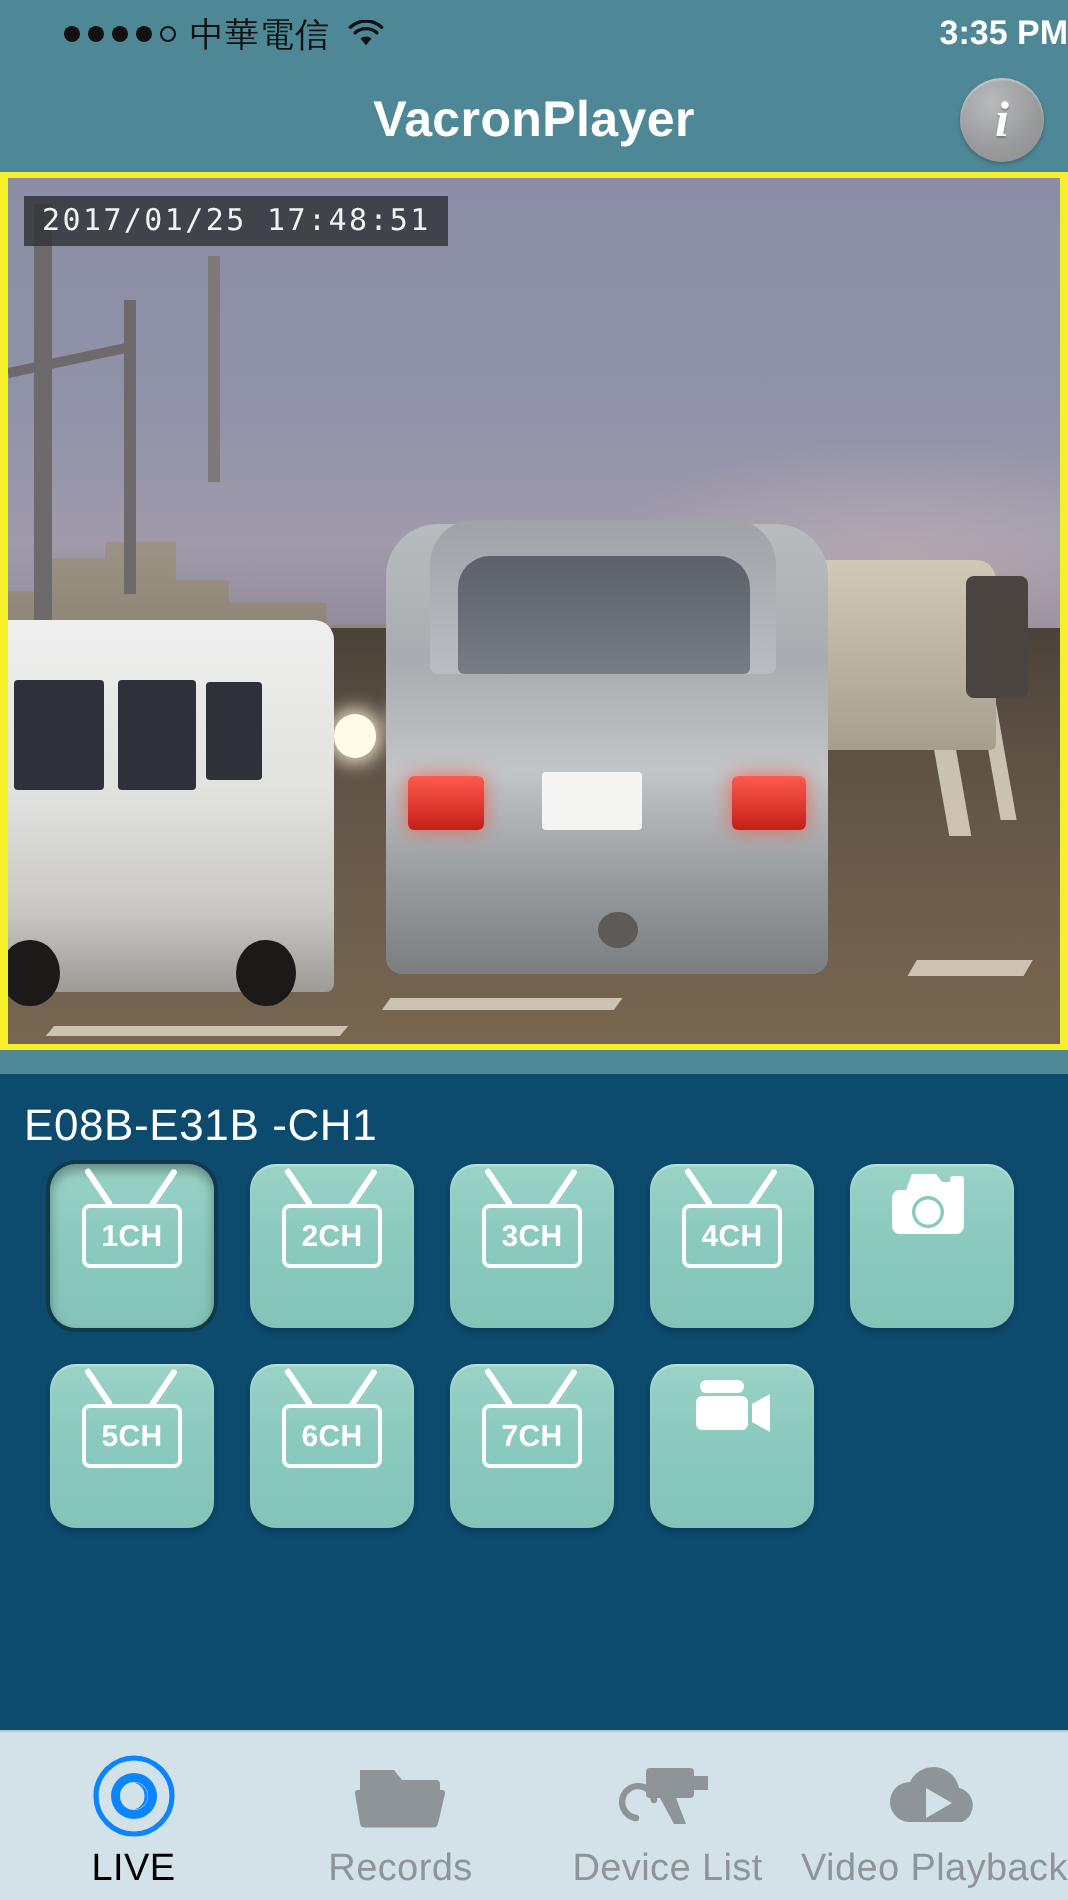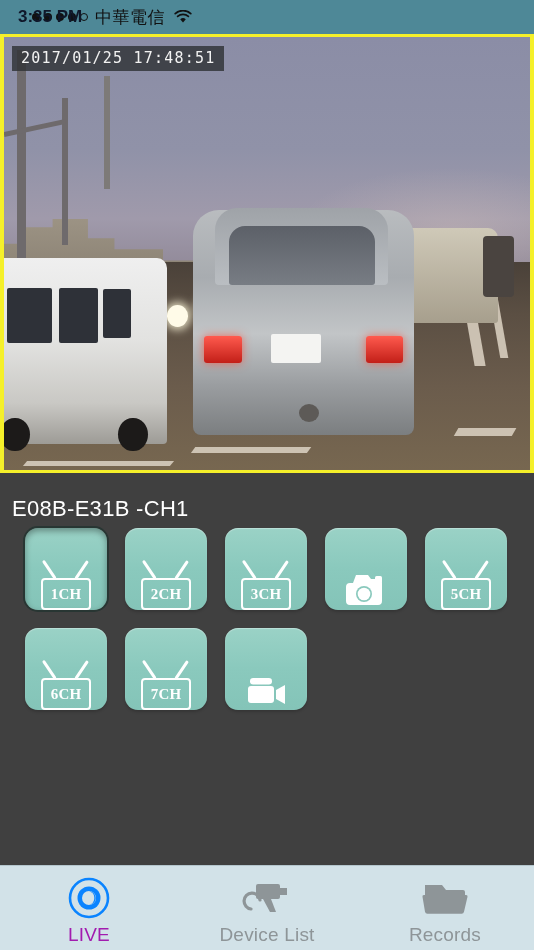--- a/index.html
+++ b/index.html
@@ -19,22 +19,22 @@
   }
   .sb-left { display:flex; align-items:center; gap:7px; padding-left:14px; }
   .dots { display:flex; gap:4px; align-items:center; }
   .dot { width:8px; height:8px; border-radius:50%; background:#111; }
   .dot.hollow { background:transparent; border:1.4px solid #111; }
   .carrier { font-size:17px; letter-spacing:.5px; color:#111;
              font-family:"DejaVu Sans", sans-serif; }
   .wifi { position:relative; width:18px; height:14px; margin-left:2px; }
   .wifi svg { display:block; }
   .sb-center {
-    position:absolute; left:0; right:0; text-align:left;
-    font-size:17px; font-weight:bold; color:#0f172a; pointer-events:none;
+    position:absolute; left:0; right:0; text-align:right;
+    font-size:17px; font-weight:bold; color:#ffffff; pointer-events:none;
   }
   .sb-right {
     margin-left:auto; padding-right:10px;
     display:flex; align-items:center; gap:6px;
   }
   .batt-pct { font-size:17px; color:#111; }
   .batt {
     position:relative; width:33px; height:15px;
     border:1.5px solid #1b1b1b; border-radius:3px; padding:1.5px;
   }
@@ -169,37 +169,37 @@
   }
   .timestamp {
     position:absolute; left:8px; top:9px;
     background:rgba(48,50,54,.82); color:#f2f2f2;
     font-family:"DejaVu Sans Mono", monospace;
     font-size:15px; letter-spacing:1.2px; padding:3px 9px 4px 9px;
     white-space:nowrap;
   }
 
   
-  .panel { flex:1; background:#404040; padding:14px 0 0 0; position:relative; }
+  .panel { flex:1; background:#0c4a6e; padding:4px 0 0 0; position:relative;margin-top:12px; }
   .dev-label {
     color:#ffffff; font-size:22px; padding:9px 0 6px 12px; letter-spacing:.3px;
   }
   .grid {
     display:grid;
     grid-template-columns:repeat(5, 82px);
     grid-auto-rows:82px;
     gap:18px 18px;
     padding:0 0 0 25px;
   }
   .cbtn {
     width:82px; height:82px; border-radius:13px;
     background:linear-gradient(180deg,#9ad2c6 0%, #8ac9bd 50%, #84c4b8 100%);
     box-shadow:0 2px 3px rgba(0,0,0,.18), inset 0 1px 1px rgba(255,255,255,.35);
-    display:flex; align-items:flex-end; justify-content:center;
-    cursor:pointer; position:relative;font-family:Liberation Serif, serif;
+    display:flex; align-items:flex-start; justify-content:center;
+    cursor:pointer; position:relative;
   }
   .cbtn.selected {
     box-shadow:0 0 0 2px rgba(20,45,40,.55), inset 0 3px 6px rgba(0,0,0,.35);
   }
   .tvicon { position:relative; width:58px; height:52px; }
   .tv-body {
     position:absolute; left:4px; bottom:0; width:50px; height:32px;
     border:2.5px solid #ffffff; border-radius:4px;
     display:flex; align-items:center; justify-content:center;
   }
@@ -219,21 +219,21 @@
     border-top:1px solid #b4c6cd;
     display:flex; align-items:stretch;
   }
   .tab {
     flex:1; display:flex; flex-direction:column;
     align-items:center; justify-content:center; gap:3px;
     cursor:pointer; padding-top:5px;
   }
   .tab .ticon { height:46px; display:flex; align-items:center; justify-content:center; }
   .tab .tlabel { font-size:19px; color:#8e9598; letter-spacing:.2px; }
-  .tab.active .tlabel { color:#a21caf; }
+  .tab.active .tlabel { color:#000000; }
   .tab svg { display:block; }
 </style>
 </head>
 <body>
 
 <div id="app">
 
   <div class="statusbar">
     <div class="sb-left">
       <div class="dots">
@@ -248,20 +248,26 @@
         <svg width="18" height="14" viewBox="0 0 18 14">
           <path d="M9 12.6 L6.2 9.2 a4.4 4.4 0 0 1 5.6 0 Z" fill="#111"></path>
           <path d="M3.6 6.4 a8 8 0 0 1 10.8 0" stroke="#111" stroke-width="1.7" fill="none" stroke-linecap="round"></path>
           <path d="M1.2 3.6 a11.6 11.6 0 0 1 15.6 0" stroke="#111" stroke-width="1.7" fill="none" stroke-linecap="round"></path>
         </svg>
       </div>
     </div>
     <div class="sb-center">3:35 PM</div>
   </div>
 
+  <div class="navbar">
+    <div class="nav-title">VacronPlayer</div>
+    <div class="info-btn">
+      <span>i</span>
+    </div>
+  </div>
 
   <div class="video-wrap">
     <div class="video">
       <div class="sky-glow"></div>
 
       <div class="bldgL"></div>
       <div class="bldg-win" style="left:6%;top:52%;width:3.5%;height:4%;"></div>
       <div class="bldg-win" style="left:12%;top:52%;width:3.5%;height:4%;"></div>
       <div class="bldg-win" style="left:18%;top:52%;width:3.5%;height:4%;"></div>
       <div class="bldg-win" style="left:6%;top:60%;width:3.5%;height:4%;"></div>
@@ -349,20 +355,29 @@
       <div class="cbtn">
         <div class="tvicon">
           <div class="ant l"></div>
           <div class="ant r"></div>
           <div class="tv-body">
             <span>3CH</span>
           </div>
         </div>
       </div>
 
+      <div class="cbtn">
+        <div class="tvicon">
+          <div class="ant l"></div>
+          <div class="ant r"></div>
+          <div class="tv-body">
+            <span>4CH</span>
+          </div>
+        </div>
+      </div>
 
       <div class="cbtn">
         <svg class="ic-svg" viewBox="0 0 48 40">
           <path d="M14 5h12l3 4h7a4 4 0 0 1 4 4v18a4 4 0 0 1-4 4H8a4 4 0 0 1-4-4V17a4 4 0 0 1 4-4h3z"></path>
           <rect x="33" y="6" width="7" height="7" rx="1.6"></rect>
           <circle cx="22" cy="24" r="8" fill="#8ac9bd"></circle>
           <circle cx="22" cy="24" r="6.3" fill="#ffffff"></circle>
         </svg>
       </div>
 
@@ -417,36 +432,45 @@
           <circle cx="22" cy="22" r="11.5" fill="#0a84ff"></circle>
           <circle cx="22" cy="22" r="7" fill="#d2e2e8"></circle>
           <path d="M22 15.2 a7 7 0 0 1 0 13.6 a4.6 4.6 0 0 0 0-13.6z" fill="#0a84ff"></path>
         </svg>
       </div>
       <div class="tlabel">LIVE</div>
     </div>
 
     <div class="tab">
       <div class="ticon">
+        <svg width="48" height="42" viewBox="0 0 48 42" fill="#8e9598">
+          <path d="M4 8 h17 l4 5 h17 a2 2 0 0 1 2 2 v3 H4z"></path>
+          <path d="M3 18 h42 a1.5 1.5 0 0 1 1.5 1.8 l-3.5 15 a2.5 2.5 0 0 1-2.4 2 H6.4 a2.5 2.5 0 0 1-2.4-2 L1.5 19.8 A1.5 1.5 0 0 1 3 18z"></path>
+        </svg>
+      </div>
+      <div class="tlabel">Records</div>
+    </div>
+
+    <div class="tab">
+      <div class="ticon">
         <svg width="52" height="42" viewBox="0 0 52 42" fill="#8e9598">
           <rect x="15" y="7" width="24" height="15" rx="2"></rect>
           <path d="M39 11 h7 v7 h-7z"></path>
           <path d="M22 22 l8 0 l5 13 l-6 0z"></path>
           <path d="M19 23 a8 8 0 1 0 -9 9" fill="none" stroke="#8e9598" stroke-width="3.2" stroke-linecap="round"></path>
         </svg>
       </div>
       <div class="tlabel">Device List</div>
     </div>
 
     <div class="tab">
       <div class="ticon">
-        <svg width="48" height="42" viewBox="0 0 48 42" fill="#8e9598">
-          <path d="M4 8 h17 l4 5 h17 a2 2 0 0 1 2 2 v3 H4z"></path>
-          <path d="M3 18 h42 a1.5 1.5 0 0 1 1.5 1.8 l-3.5 15 a2.5 2.5 0 0 1-2.4 2 H6.4 a2.5 2.5 0 0 1-2.4-2 L1.5 19.8 A1.5 1.5 0 0 1 3 18z"></path>
-        </svg>
-      </div>
-      <div class="tlabel">Records</div>
-    </div>
-
+        <svg width="56" height="40" viewBox="0 0 56 40" fill="#8e9598">
+          <path d="M16 33 a10 10 0 0 1 0-20 a13 13 0 0 1 24.5 3 A9 9 0 0 1 42 33z"></path>
+          <path d="M24 16 l13 7.5 l-13 7.5z" fill="#d2e2e8"></path>
+        </svg>
+      </div>
+      <div class="tlabel">Video Playback</div>
+    </div>
 
   </div>
 
 </div>
 
 </body></html>

